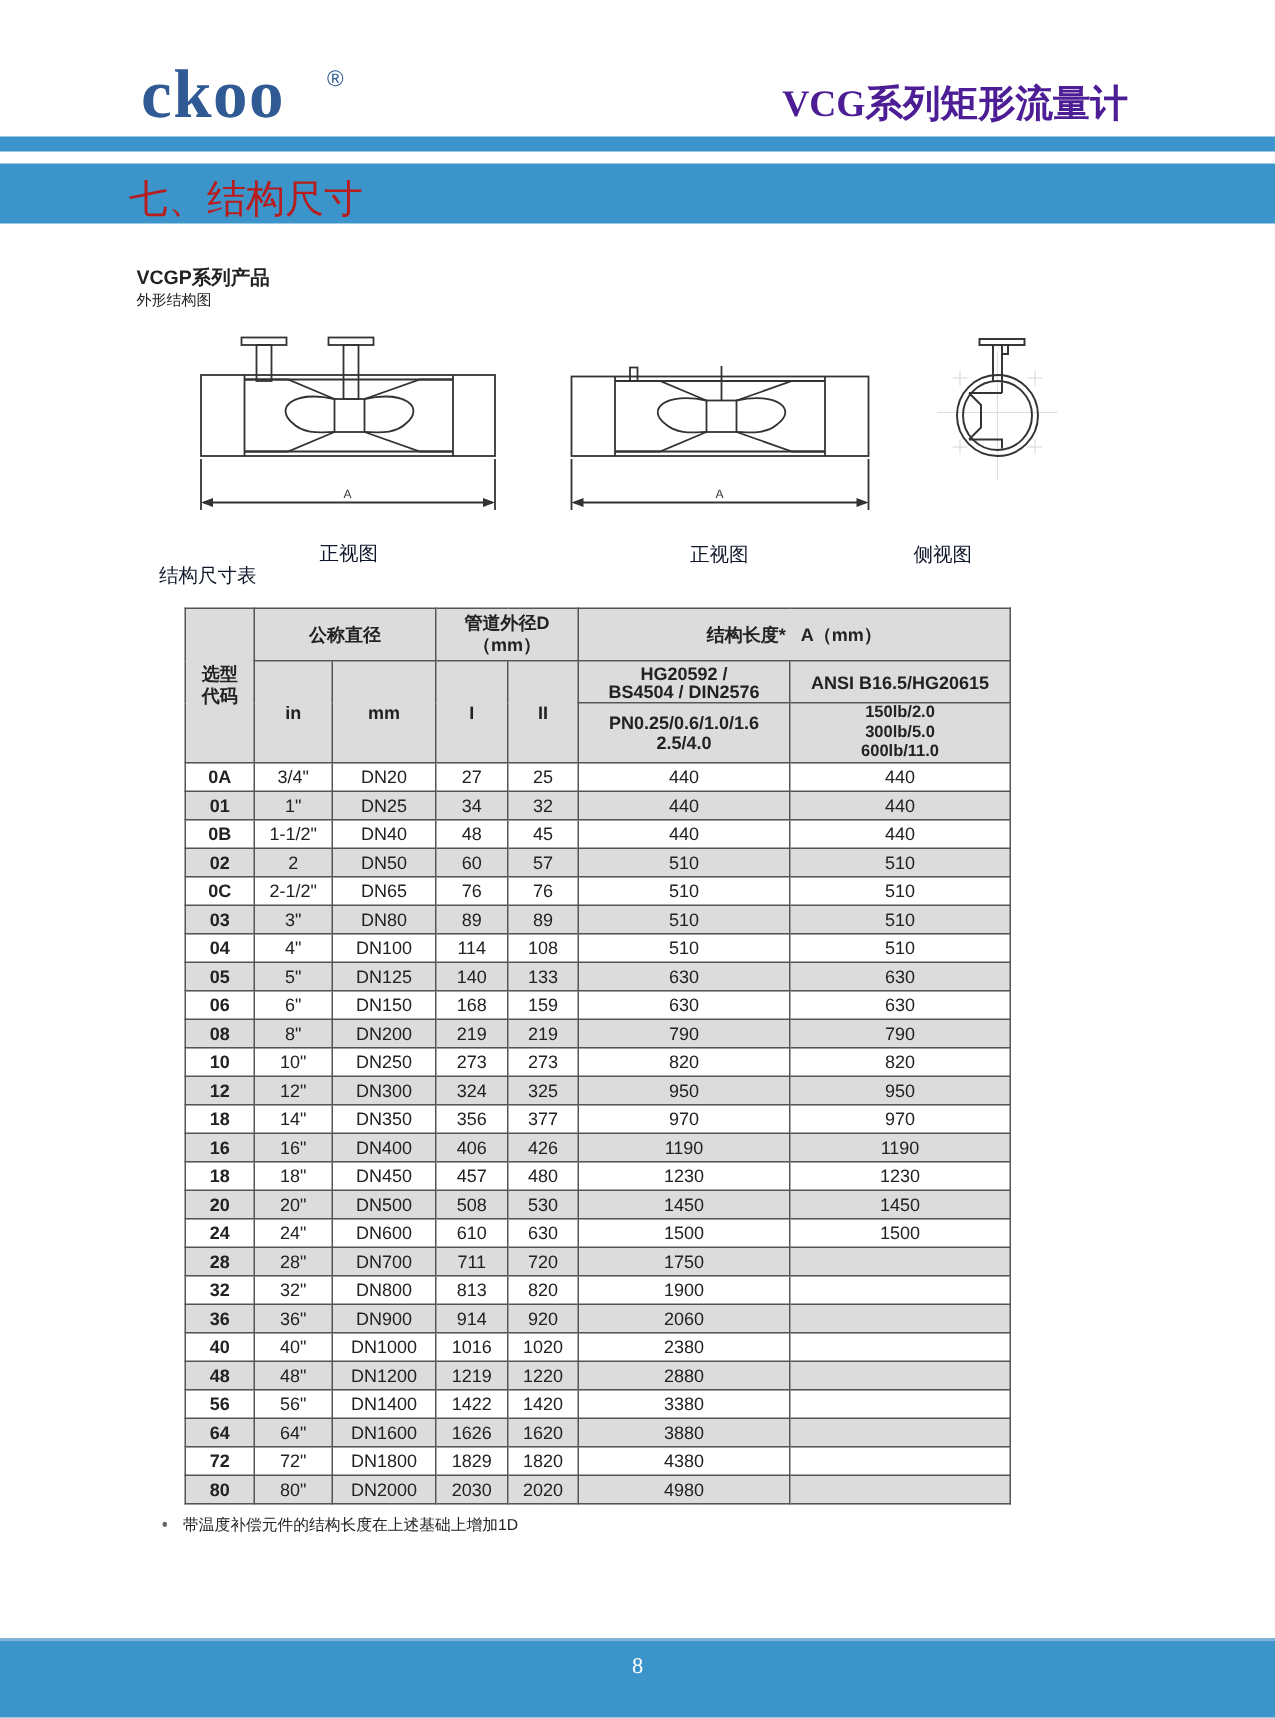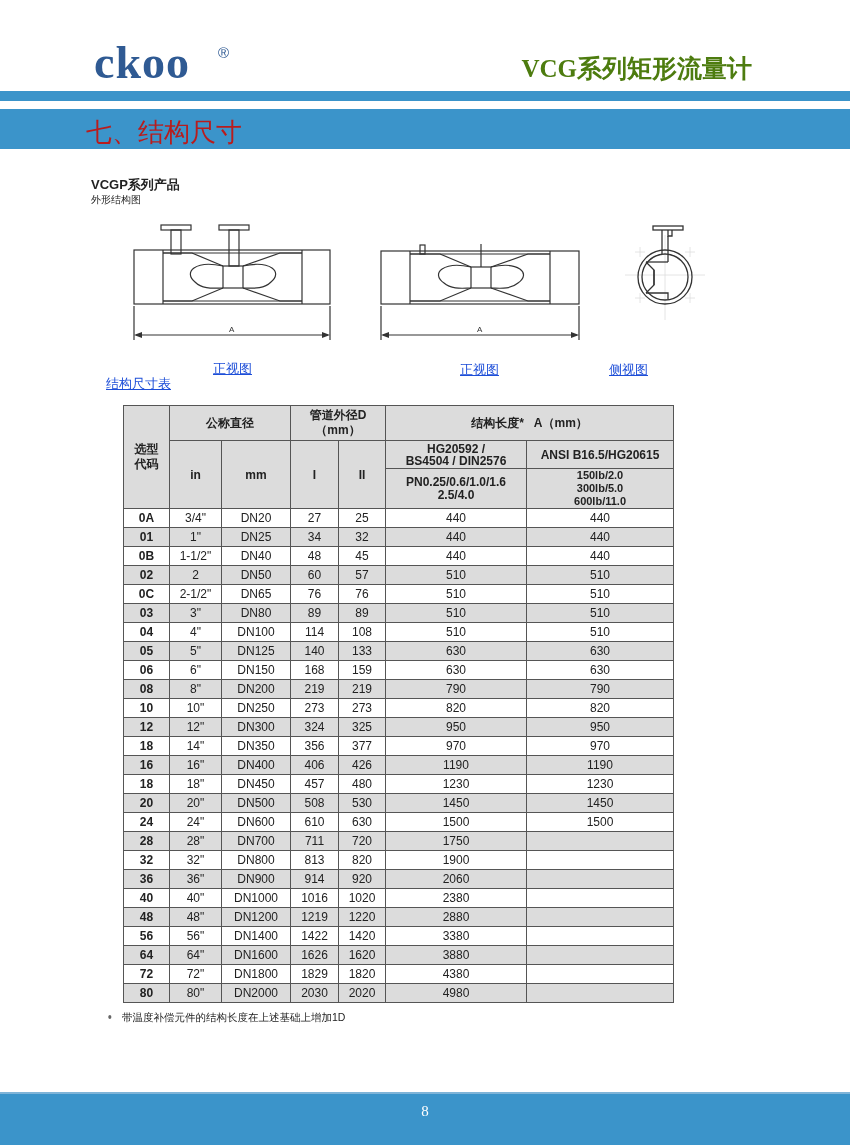--- a/index.html
+++ b/index.html
@@ -2,27 +2,27 @@
 <html><head>
 <meta charset="utf-8">
 <style>
   html, body { margin:0; padding:0; }
   body { width:850px; height:1145px; position:relative; background:#ffffff; overflow:hidden;
          font-family:"Liberation Sans","DejaVu Sans",sans-serif; color:#222; }
   .logo { position:absolute; left:94px; top:40px; font-family:Liberation Serif, serif; font-weight:bold;
           font-size:46px; color:#2f5a93; letter-spacing:1px; line-height:46px; }
   .logo-reg { position:absolute; left:218px; top:44px; font-size:15px; color:#2f5a93; }
   .doc-title { position:absolute; right:98px; top:52px; font-family:"Liberation Serif","DejaVu Serif",serif;
-               font-weight:bold; font-size:25px; color:#4d7c0f; }
+               font-weight:bold; font-size:25px; color:#4c1d95; }
   .bar-thin { position:absolute; left:0; top:91px; width:850px; height:10px; background:#3b94ca; }
   .banner { position:absolute; left:0; top:109px; width:850px; height:40px; background:#3b94ca; }
   .banner-text { position:absolute; left:86px; top:115px; font-size:26px; color:#b91c1c; }
   .sub1 { position:absolute; left:91px; top:176px; font-size:13px; font-weight:bold; color:#222; }
   .sub2 { position:absolute; left:91px; top:193px; font-size:10px; color:#222; }
-  .cap { position:absolute; font-size:13px; color:#1d4ed8;text-decoration:underline; }
+  .cap { position:absolute; font-size:13px; color:#0f172a; }
   .diagram { position:absolute; }
   table.dims { position:absolute; left:123px; top:405px; border-collapse:collapse; width:550px;
                font-size:12px; table-layout:fixed; }
   table.dims td, table.dims th { border:1px solid #555; text-align:center; padding:0; }
   table.dims th { background:#dcdcdc; font-weight:bold; font-size:12px; color:#222; }
   table.dims td { height:18px; color:#222; }
   table.dims tr.alt td { background:#dcdcdc; }
   table.dims td.code { font-weight:bold; }
   .notes { position:absolute; left:122px; top:1006px; font-size:10.5px; color:#222; line-height:21px; }
   .footer { position:absolute; left:0; top:1092px; width:850px; height:53px; background:#3b94ca;

